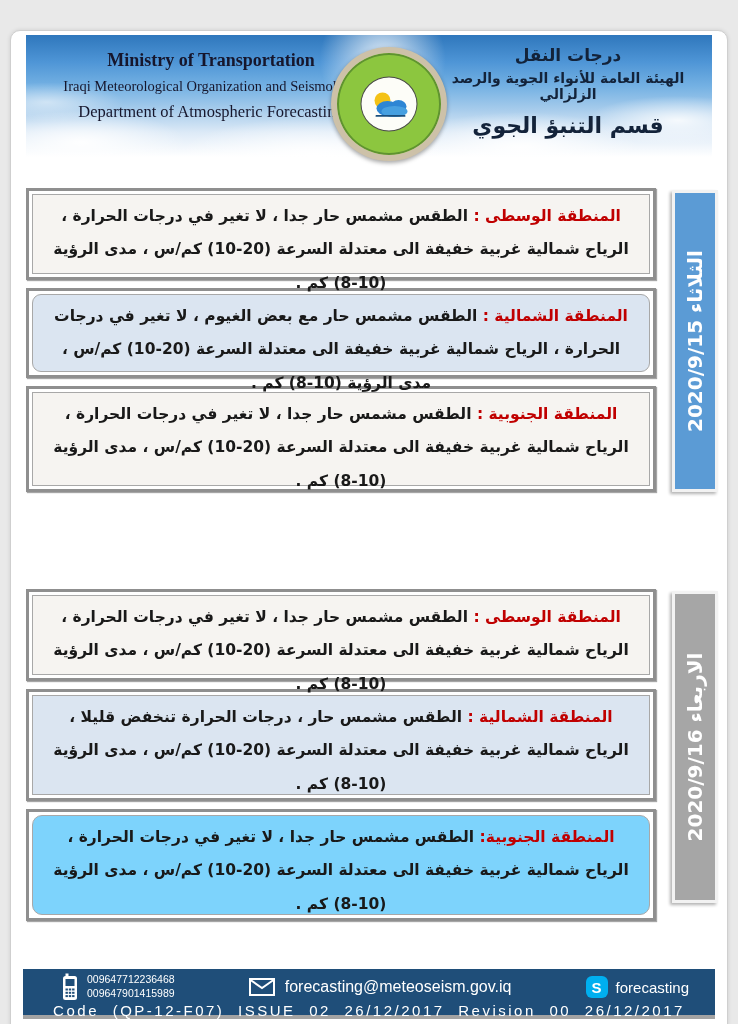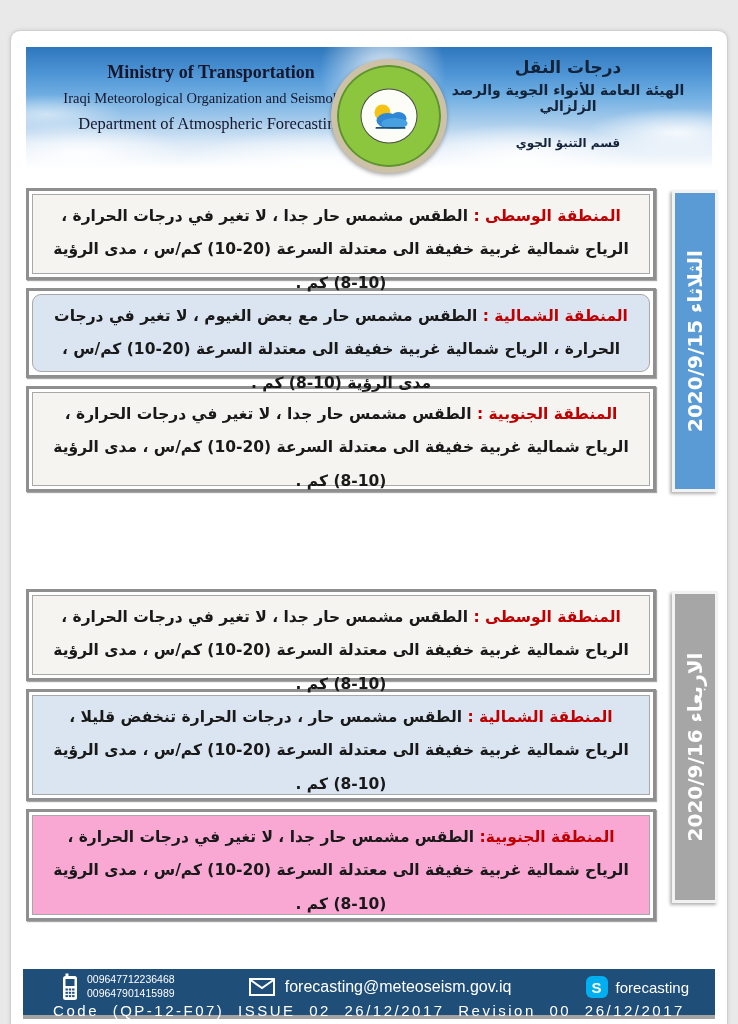--- a/index.html
+++ b/index.html
@@ -8,21 +8,21 @@
     background:#e9e9e9;
     font-family:"DejaVu Sans", sans-serif;
   }
   .page {
     position:absolute; left:10px; top:30px; width:716px; height:994px;
     background:#ffffff; border:1px solid #cfcfcf; border-radius:10px 10px 0 0;
     box-shadow:0 0 4px rgba(0,0,0,.12);
   }
   
   .header-banner {
-    position:absolute; left:15px; top:16px; width:686px; height:122px;
+    position:absolute; left:15px; top:4px; width:686px; height:122px;
     background:
       radial-gradient(circle 90px at 52% 20%, rgba(255,255,255,.85), rgba(255,255,255,0) 70%),
       radial-gradient(ellipse 150px 45px at 8% 88%, rgba(255,255,255,.95), rgba(255,255,255,0) 70%),
       radial-gradient(ellipse 190px 55px at 42% 100%, #ffffff, rgba(255,255,255,0) 72%),
       radial-gradient(ellipse 170px 50px at 72% 92%, rgba(255,255,255,.95), rgba(255,255,255,0) 70%),
       radial-gradient(ellipse 130px 35px at 95% 70%, rgba(255,255,255,.85), rgba(255,255,255,0) 70%),
       radial-gradient(ellipse 110px 28px at 3% 55%, rgba(255,255,255,.55), rgba(255,255,255,0) 70%),
       linear-gradient(180deg, #2f77bc 0%, #4e95d6 22%, #74b1e3 42%, #a9cdec 62%, #ddeaf7 80%, #ffffff 100%);
   }
   .hdr-en {
@@ -30,22 +30,22 @@
     color:#16162c; font-family:"Liberation Serif", serif;
   }
   .hdr-en .en0 { font-size:18px; font-weight:bold; margin-bottom:7px; }
   .hdr-en .en1 { font-size:14.5px; margin-bottom:7px; }
   .hdr-en .en2 { font-size:16.5px; }
   .hdr-ar {
     position:absolute; right:14px; top:10px; width:260px; text-align:center;
     direction:rtl; color:#13233a; font-weight:bold;
   }
   .hdr-ar .ar0 { font-size:17px; margin-bottom:5px; }
-  .hdr-ar .ar1 { font-size:14px; margin-bottom:22px; }
-  .hdr-ar .ar2 { font-size:12px; }
+  .hdr-ar .ar1 { font-size:14px; margin-bottom:11px; }
+  .hdr-ar .ar2 { font-size:22px; }
   .logo {
     position:absolute; left:305px; top:12px; width:104px; height:102px;
     border-radius:50%; background:#8cc63f;
     border:6px solid #cdc1a8;
     box-shadow:0 2px 4px rgba(0,0,0,.35), inset 0 0 0 2px #5f9330;
   }
   .logo-inner {
     position:absolute; left:50%; top:50%; transform:translate(-50%,-50%);
     width:55px; height:53px; background:#fdfdf8; border:1px solid #4a4a4a;
     border-radius:50%; display:flex; align-items:center; justify-content:center;
@@ -164,21 +164,21 @@
         <span>الطقس مشمس حار جدا ، لا تغير في درجات الحرارة ، الرياح شمالية غربية خفيفة الى معتدلة السرعة (20-10) كم/س ، مدى الرؤية  (10-8) كم .</span>
       </div>
     </div>
     <div class="fbox" style="height:112px;">
       <div class="fbox-inner" style="background: rgb(219, 229, 241);">
         <span class="region" style="color: rgb(192, 0, 0);">المنطقة الشمالية :</span>
         <span>الطقس مشمس حار ، درجات الحرارة تنخفض قليلا ، الرياح شمالية غربية خفيفة الى معتدلة السرعة (20-10) كم/س ، مدى الرؤية  (10-8) كم .</span>
       </div>
     </div>
     <div class="fbox" style="height:112px;">
-      <div class="fbox-inner" style="background: #f9a8d4;">
+      <div class="fbox-inner" style="background: #7dd3fc; border-radius: 10px;">
         <span class="region" style="color: rgb(192, 0, 0);">المنطقة الجنوبية:</span>
         <span>الطقس مشمس حار جدا ، لا تغير في درجات الحرارة ، الرياح شمالية غربية خفيفة الى معتدلة السرعة (20-10) كم/س ، مدى الرؤية  (10-8) كم .</span>
       </div>
     </div>
     <div class="day-tab" id="tab2" style="background: rgb(166, 166, 166);">
       <span class="day-tab-text">الاربعاء  2020/9/16</span>
     </div>
   </section>
 
   <footer class="page-footer" style="background: rgb(31, 78, 121);">

